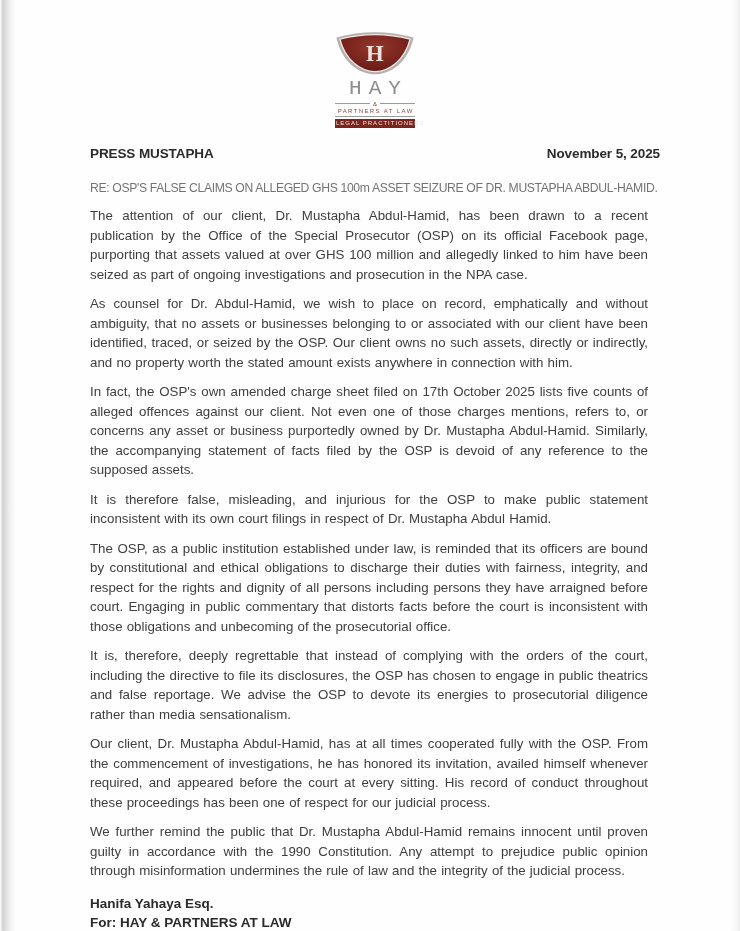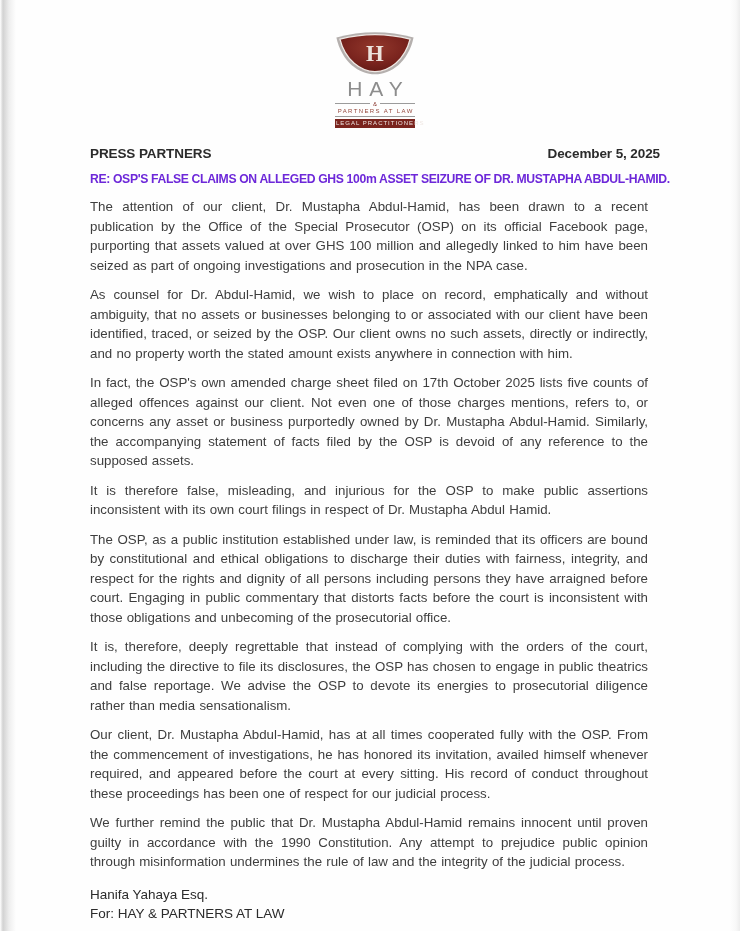--- a/index.html
+++ b/index.html
@@ -30,21 +30,21 @@
   }
 
   
   .logo {
     width: 110px;
     margin: 0 auto 14px auto;
     text-align: center;
   }
   .logo-emblem { display: block; margin: 0 auto; }
   .logo-name {
-    font-family: Liberation Sans, sans-serif;
+    font-family: Liberation Mono, monospace;
     font-size: 21px;
     letter-spacing: 7px;
     text-indent: 7px;
     color: #8d8d8d;
     line-height: 22px;
     margin-top: 2px;
     white-space: nowrap;
   }
   .logo-amp-row {
     display: flex; align-items: center; justify-content: center;
@@ -79,39 +79,39 @@
     align-items: baseline;
     margin-top: 18px;
   }
   .title, .date {
     font-weight: bold;
     font-size: 13.5px;
     color: #2b2b2b;
     letter-spacing: -0.1px;
   }
   .subject {
-    margin-top: 11px;
-    font-weight: bold;
+    margin-top: 20px;
+    font-weight: normal;
     font-size: 12.2px;
     letter-spacing: -0.35px;
-    color: #6d28d9;
+    color: #737373;
     white-space: nowrap;
   }
   .paragraphs { margin-top: 11px; }
   .para {
     font-size: 13.3px;
     line-height: 19.5px;
     color: #3e3e3e;
     text-align: justify;
     margin: 0 12px 10px 0;
     word-spacing: 0.5px;
   }
   .signature {
     margin-top: 13px;
-    font-weight: normal;
+    font-weight: bold;
     font-size: 13.5px;
     line-height: 19.5px;
     color: #2b2b2b;
   }
 </style>
 </head>
 <body>
 
 <div class="page">
   <div class="edge-left"></div>
@@ -136,31 +136,31 @@
       <div class="logo-amp-row">
         <span class="rule"></span>
         <span class="logo-amp">&amp;</span>
         <span class="rule"></span>
       </div>
       <div class="logo-tagline">PARTNERS AT LAW</div>
       <div class="logo-bar">LEGAL PRACTITIONERS</div>
     </div>
 
     <div class="header-row">
-      <span class="title">PRESS PARTNERS</span>
-      <span class="date">December 5, 2025</span>
+      <span class="title">PRESS MUSTAPHA</span>
+      <span class="date">November 5, 2025</span>
     </div>
 
     <div class="subject">RE: OSP'S FALSE CLAIMS ON ALLEGED GHS 100m ASSET SEIZURE OF DR. MUSTAPHA ABDUL-HAMID.</div>
 
     <div class="paragraphs">
       <p class="para">The attention of our client, Dr. Mustapha Abdul-Hamid, has been drawn to a recent publication by the Office of the Special Prosecutor (OSP) on its official Facebook page, purporting that assets valued at over GHS 100 million and allegedly linked to him have been seized as part of ongoing investigations and prosecution in the NPA case.</p>
       <p class="para">As counsel for Dr. Abdul-Hamid, we wish to place on record, emphatically and without ambiguity, that no assets or businesses belonging to or associated with our client have been identified, traced, or seized by the OSP. Our client owns no such assets, directly or indirectly, and no property worth the stated amount exists anywhere in connection with him.</p>
       <p class="para">In fact, the OSP's own amended charge sheet filed on 17th October 2025 lists five counts of alleged offences against our client. Not even one of those charges mentions, refers to, or concerns any asset or business purportedly owned by Dr. Mustapha Abdul-Hamid. Similarly, the accompanying statement of facts filed by the OSP is devoid of any reference to the supposed assets.</p>
-      <p class="para">It is therefore false, misleading, and injurious for the OSP to make public assertions inconsistent with its own court filings in respect of Dr. Mustapha Abdul Hamid.</p>
+      <p class="para">It is therefore false, misleading, and injurious for the OSP to make public statement inconsistent with its own court filings in respect of Dr. Mustapha Abdul Hamid.</p>
       <p class="para">The OSP, as a public institution established under law, is reminded that its officers are bound by constitutional and ethical obligations to discharge their duties with fairness, integrity, and respect for the rights and dignity of all persons including persons they have arraigned before court. Engaging in public commentary that distorts facts before the court is inconsistent with those obligations and unbecoming of the prosecutorial office.</p>
       <p class="para">It is, therefore, deeply regrettable that instead of complying with the orders of the court, including the directive to file its disclosures, the OSP has chosen to engage in public theatrics and false reportage. We advise the OSP to devote its energies to prosecutorial diligence rather than media sensationalism.</p>
       <p class="para">Our client, Dr. Mustapha Abdul-Hamid, has at all times cooperated fully with the OSP. From the commencement of investigations, he has honored its invitation, availed himself whenever required, and appeared before the court at every sitting. His record of conduct throughout these proceedings has been one of respect for our judicial process.</p>
       <p class="para">We further remind the public that Dr. Mustapha Abdul-Hamid remains innocent until proven guilty in accordance with the 1990 Constitution. Any attempt to prejudice public opinion through misinformation undermines the rule of law and the integrity of the judicial process.</p>
     </div>
 
     <div class="signature">
       <div>Hanifa Yahaya Esq.</div>
       <div>For: HAY &amp; PARTNERS AT LAW</div>
     </div>

